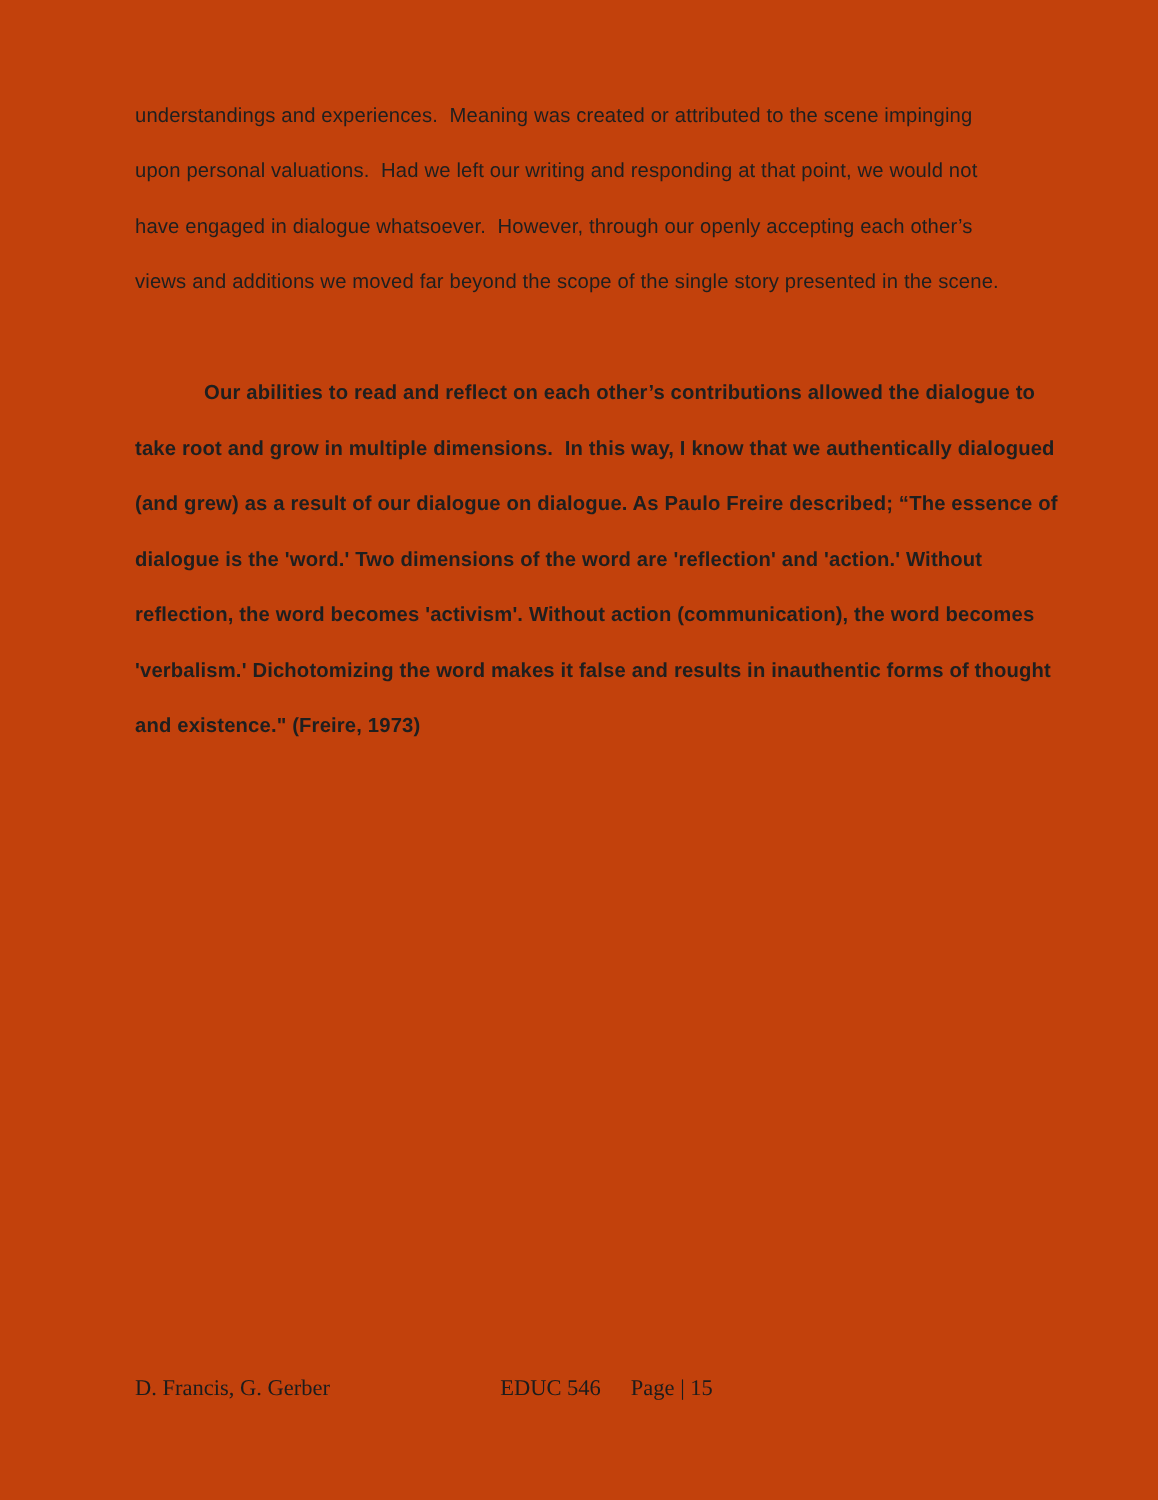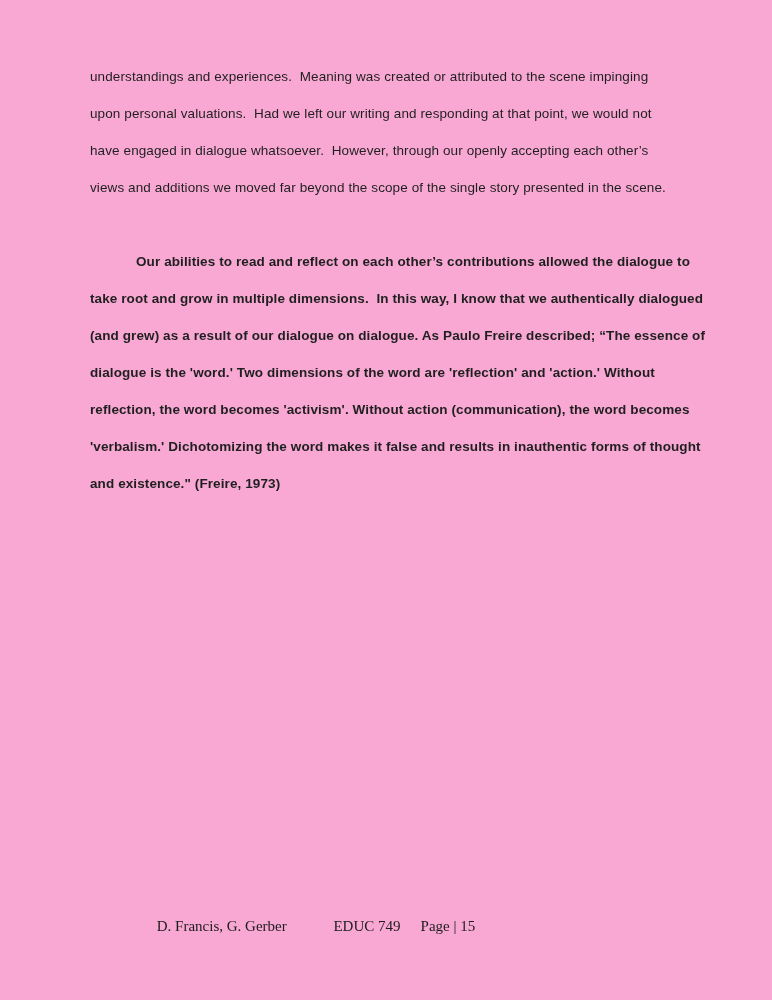--- a/index.html
+++ b/index.html
@@ -4,21 +4,21 @@
 <style>
   html, body {
     margin: 0;
     padding: 0;
     background: #ffffff;
   }
   .page {
     position: relative;
     width: 772px;
     height: 1000px;
-    background: #f9a8d4;
+    background: #c2410c;
     overflow: hidden;
     font-family: "Liberation Sans", sans-serif;
   }
   .body-text {
     position: absolute;
     top: 58px;
     left: 90px;
     right: 60px;
     color: #1f1f1f;
   }
@@ -40,21 +40,21 @@
     position: absolute;
     left: 90px;
     right: 88px;
     top: 918px;
     display: flex;
     align-items: baseline;
     font-family: "Liberation Serif", serif;
     font-size: 15px;
     color: #1c1c1c;
   }
-  .footer .cell-left   { flex: 1; text-align: center; }
+  .footer .cell-left   { flex: 1; text-align: left; }
   .footer .cell-center { flex: 0 0 auto; position: relative; left: -20px; text-align: center; }
   .footer .cell-right  { flex: 1; text-align: left; }
 </style>
 </head>
 <body>
 
 <div class="page">
 
   <div class="body-text">
     <p class="para">understandings and experiences.  Meaning was created or attributed to the scene impinging
@@ -65,17 +65,17 @@
 take root and grow in multiple dimensions.  In this way, I know that we authentically dialogued
 (and grew) as a result of our dialogue on dialogue. As Paulo Freire described; “The essence of
 dialogue is the 'word.' Two dimensions of the word are 'reflection' and 'action.' Without
 reflection, the word becomes 'activism'. Without action (communication), the word becomes
 'verbalism.' Dichotomizing the word makes it false and results in inauthentic forms of thought
 and existence." (Freire, 1973)</p>
   </div>
 
   <div class="footer">
     <span class="cell-left">D. Francis, G. Gerber</span>
-    <span class="cell-center">EDUC 749</span>
+    <span class="cell-center">EDUC 546</span>
     <span class="cell-right">Page | 15</span>
   </div>
 
 </div>
 
 </body></html>

